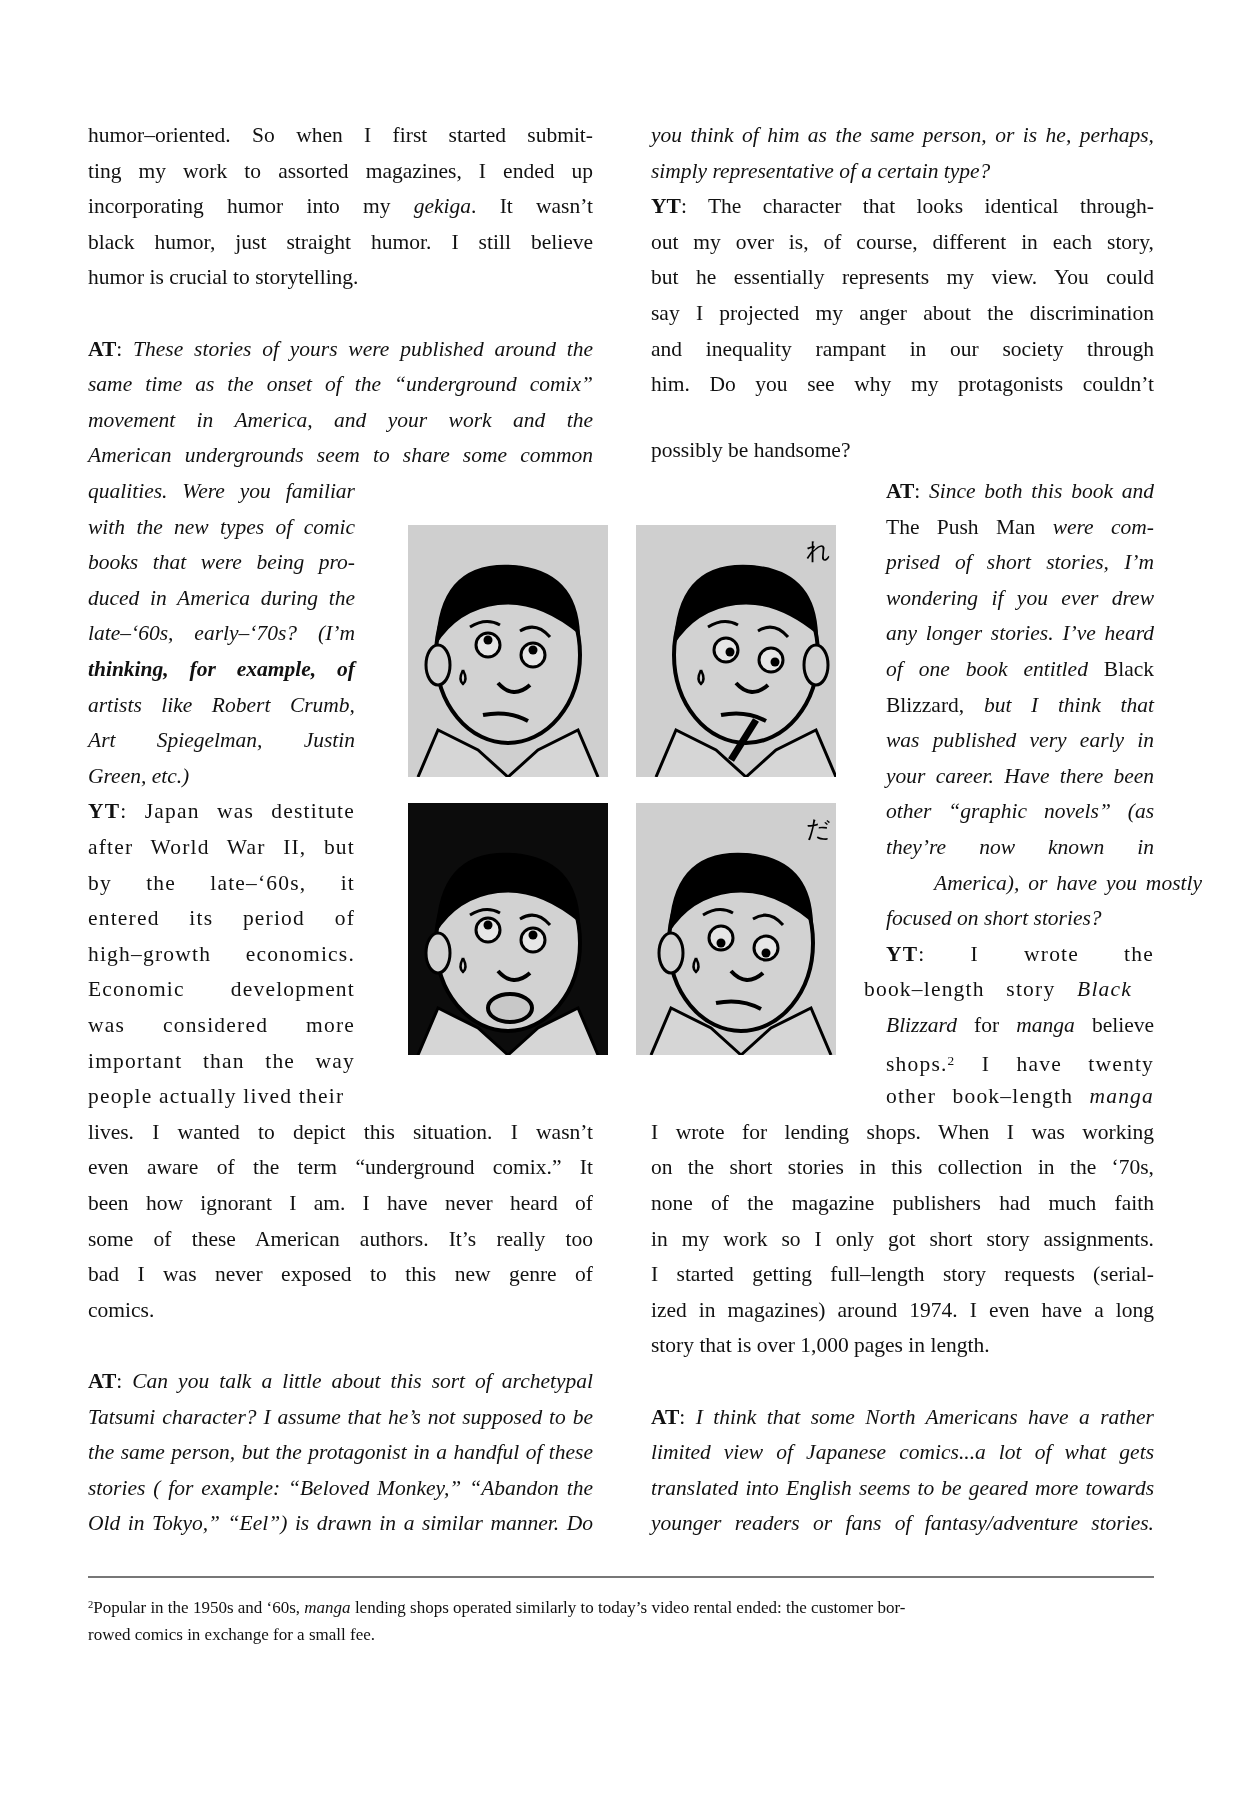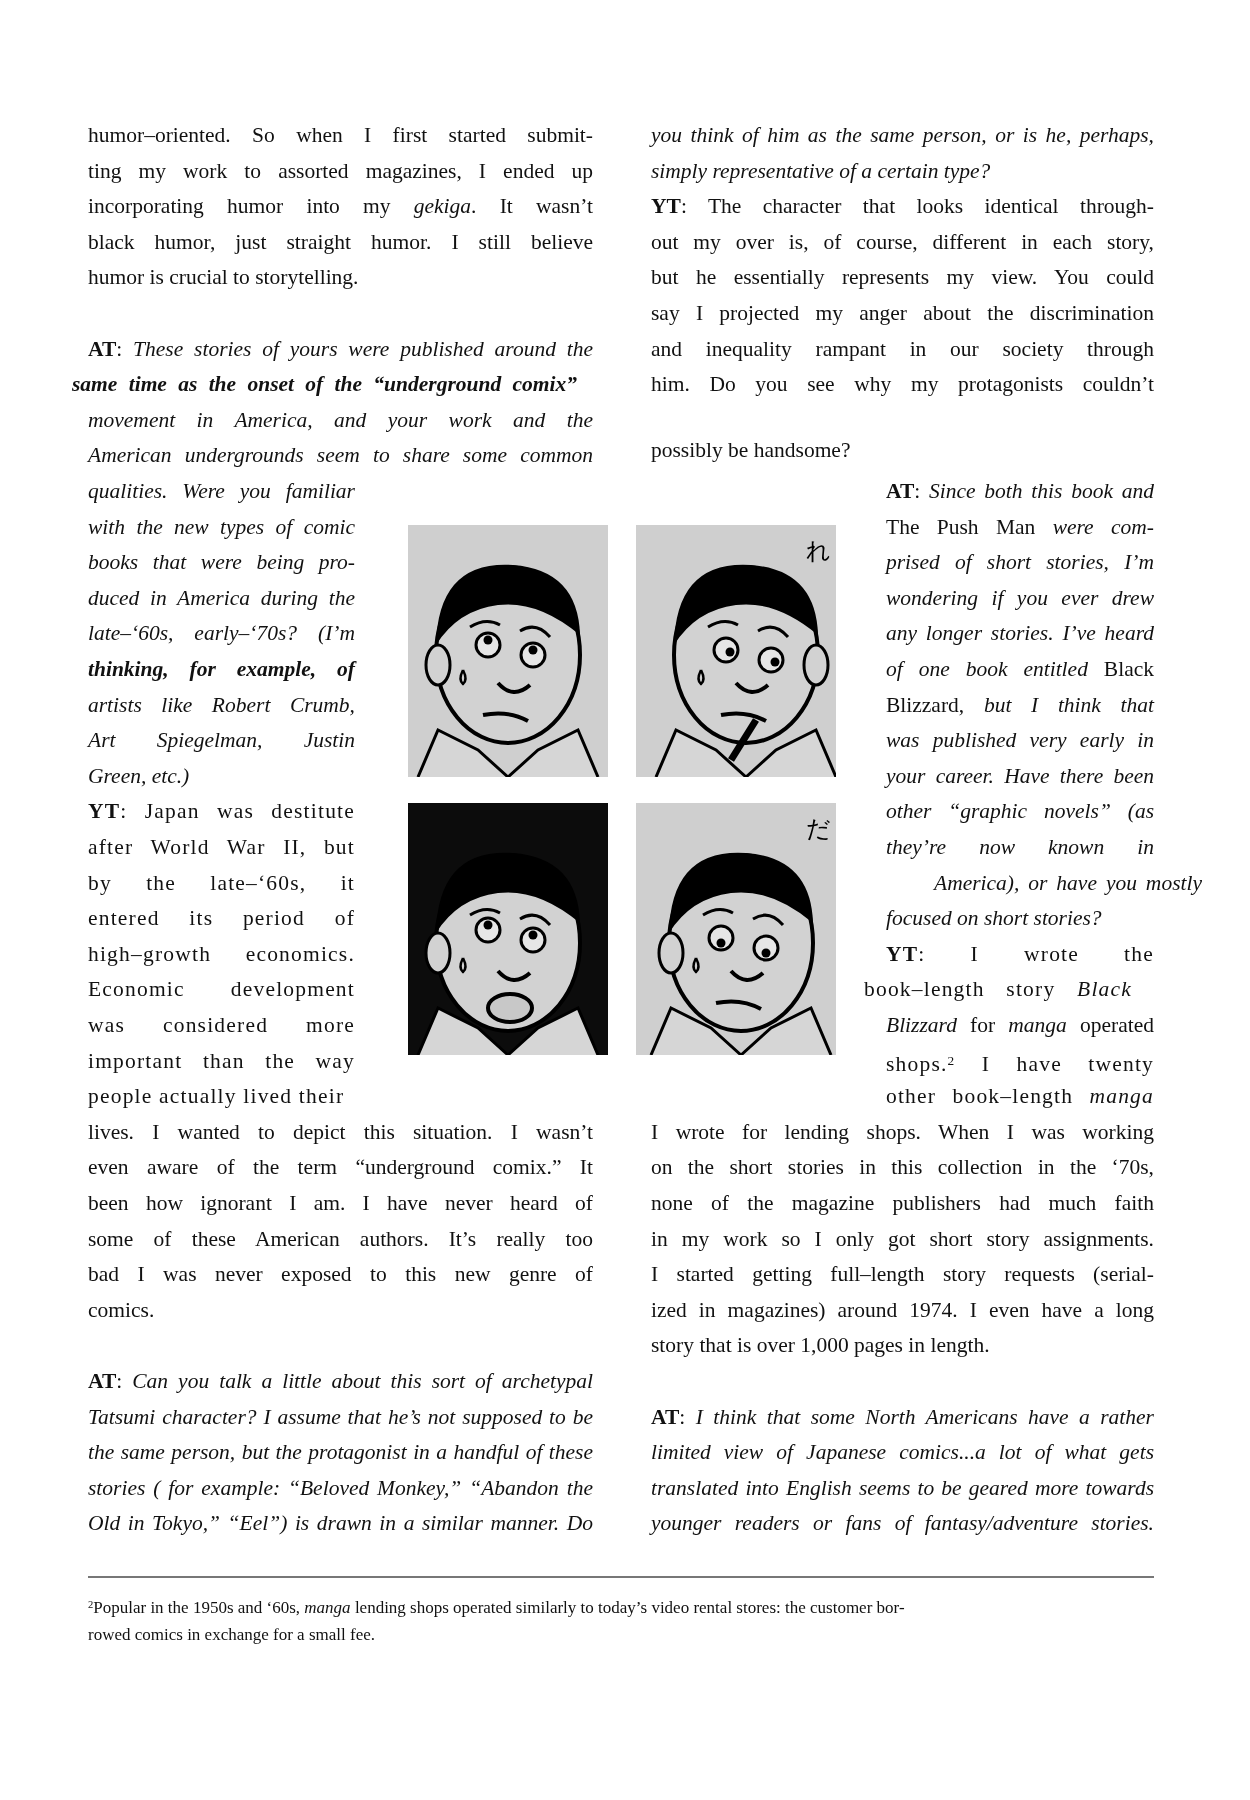--- a/index.html
+++ b/index.html
@@ -20,21 +20,21 @@
 <body>
 
 <div id="page">
   <div id="left">
       <div class="line just" style="left: 88px; top: 117px; width: 505px;">humor–oriented. So when I first started submit-</div>
       <div class="line just" style="left: 88px; top: 152.6px; width: 505px;">ting my work to assorted magazines, I ended up</div>
       <div class="line just" style="left: 88px; top: 188.2px; width: 505px;"><span style="font-style: normal;">incorporating humor into my </span><span class="it">gekiga</span><span style="font-style: normal;">. It wasn’t</span></div>
       <div class="line just" style="left: 88px; top: 223.8px; width: 505px;">black humor, just straight humor. I still believe</div>
       <div class="line" style="left: 88px; top: 259.4px; width: 505px;">humor is crucial to storytelling.</div>
       <div class="line just it" style="left: 88px; top: 330.6px; width: 505px;"><span class="b" style="font-style: normal;">AT</span><span style="font-style: normal;">: </span><span class="it">These stories of yours were published around the</span></div>
-      <div class="line just it" style="left: 72px; top: 366.2px; width: 505px; font-weight: bold;"><span class="it">same time as the onset of the “underground comix”</span></div>
+      <div class="line just it" style="left: 88px; top: 366.2px; width: 505px;"><span class="it">same time as the onset of the “underground comix”</span></div>
       <div class="line just it" style="left: 88px; top: 401.8px; width: 505px;"><span class="it">movement in America, and your work and the</span></div>
       <div class="line just it" style="left: 88px; top: 437.4px; width: 505px;"><span class="it">American undergrounds seem to share some common</span></div>
       <div class="line just it" style="left: 88px; top: 473px; width: 267px;"><span class="it">qualities. Were you familiar</span></div>
       <div class="line just it" style="left: 88px; top: 508.6px; width: 267px;"><span class="it">with the new types of comic</span></div>
       <div class="line just it" style="left: 88px; top: 544.2px; width: 267px;"><span class="it">books that were being pro-</span></div>
       <div class="line just it" style="left: 88px; top: 579.8px; width: 267px;"><span class="it">duced in America during the</span></div>
       <div class="line just it" style="left: 88px; top: 615.4px; width: 267px;"><span class="it">late–‘60s, early–‘70s? (I’m</span></div>
       <div class="line just it" style="left: 88px; top: 651px; width: 267px; font-weight: bold;"><span class="it">thinking, for example, of</span></div>
       <div class="line just it" style="left: 88px; top: 686.6px; width: 267px;"><span class="it">artists like Robert Crumb,</span></div>
       <div class="line just it" style="left: 88px; top: 722.2px; width: 267px;"><span class="it">Art Spiegelman, Justin</span></div>
@@ -78,21 +78,21 @@
       <div class="line just" style="left: 886px; top: 651px; width: 268px;"><span class="it">of one book entitled </span><span style="font-style: normal;">Black</span></div>
       <div class="line just" style="left: 886px; top: 686.6px; width: 268px;"><span style="font-style: normal;">Blizzard, </span><span class="it">but I think that</span></div>
       <div class="line just" style="left: 886px; top: 722.2px; width: 268px;"><span class="it">was published very early in</span></div>
       <div class="line just" style="left: 886px; top: 757.8px; width: 268px;"><span class="it">your career. Have there been</span></div>
       <div class="line just" style="left: 886px; top: 793.4px; width: 268px;"><span class="it">other “graphic novels” (as</span></div>
       <div class="line just" style="left: 886px; top: 829px; width: 268px;"><span class="it">they’re now known in</span></div>
       <div class="line just" style="left: 907px; top: 864.6px; width: 268px; margin-left: 27px;"><span class="it">America), or have you mostly</span></div>
       <div class="line" style="left: 886px; top: 900.2px; width: 268px;"><span class="it">focused on short stories?</span></div>
       <div class="line just wide" style="left: 886px; top: 935.8px; width: 268px;"><span class="b" style="font-style: normal;">YT</span><span style="font-style: normal;">: </span><span style="font-style: normal;">I wrote the</span></div>
       <div class="line just wide" style="left: 864px; top: 971.4px; width: 268px;"><span style="font-style: normal;">book–length story </span><span class="it">Black</span></div>
-      <div class="line just" style="left: 886px; top: 1007px; width: 268px;"><span class="it">Blizzard</span><span style="font-style: normal;"> for </span><span class="it">manga</span><span style="font-style: normal;"> operated</span></div>
+      <div class="line just" style="left: 886px; top: 1007px; width: 268px;"><span class="it">Blizzard</span><span style="font-style: normal;"> for </span><span class="it">manga</span><span style="font-style: normal;"> believe</span></div>
       <div class="line just wide" style="left: 886px; top: 1042.6px; width: 268px;"><span style="font-style: normal;">shops.</span><sup>2</sup><span style="font-style: normal;"> I have twenty</span></div>
       <div class="line just wide" style="left: 886px; top: 1078.2px; width: 268px;"><span style="font-style: normal;">other book–length </span><span class="it">manga</span></div>
       <div class="line just" style="left: 651px; top: 1113.8px; width: 503px;"><span style="font-style: normal;">I wrote for lending shops. When I was working</span></div>
       <div class="line just" style="left: 651px; top: 1149.4px; width: 503px;"><span style="font-style: normal;">on the short stories in this collection in the ‘70s,</span></div>
       <div class="line just" style="left: 651px; top: 1185px; width: 503px;"><span style="font-style: normal;">none of the magazine publishers had much faith</span></div>
       <div class="line just" style="left: 651px; top: 1220.6px; width: 503px;"><span style="font-style: normal;">in my work so I only got short story assignments.</span></div>
       <div class="line just" style="left: 651px; top: 1256.2px; width: 503px;"><span style="font-style: normal;">I started getting full–length story requests (serial-</span></div>
       <div class="line just" style="left: 651px; top: 1291.8px; width: 503px;"><span style="font-style: normal;">ized in magazines) around 1974. I even have a long</span></div>
       <div class="line" style="left: 651px; top: 1327.4px; width: 503px;"><span style="font-style: normal;">story that is over 1,000 pages in length.</span></div>
       <div class="line just it" style="left: 651px; top: 1398.6px; width: 503px;"><span class="b" style="font-style: normal;">AT</span><span style="font-style: normal;">: </span><span class="it">I think that some North Americans have a rather</span></div>
@@ -164,16 +164,16 @@
         <path d="M67 112 Q83 102 97 110" fill="none" stroke="#000" stroke-width="3"></path>
         <path d="M117 116 Q133 106 147 122" fill="none" stroke="#000" stroke-width="3"></path>
         <path d="M95 168 Q110 185 127 170" fill="none" stroke="#000" stroke-width="4"></path>
         <path d="M80 200 Q105 195 125 206" fill="none" stroke="#000" stroke-width="4"></path>
         <path d="M60 155 q-5 10 0 14 q5 -4 0 -14" fill="none" stroke="#000" stroke-width="2.5"></path>
         <text x="170" y="34" font-size="24" font-family="DejaVu Sans, sans-serif" fill="#000">だ</text>
       </svg></div>
 
   <div class="rule"></div>
   <div class="fn" style="top:1590px;">
-    <sup>2</sup><span>Popular in the 1950s and ‘60s, </span><i>manga</i><span> lending shops operated similarly to today’s video rental stores: the customer bor-</span>
+    <sup>2</sup><span>Popular in the 1950s and ‘60s, </span><i>manga</i><span> lending shops operated similarly to today’s video rental ended: the customer bor-</span>
   </div>
   <div class="fn" style="top:1620px;">rowed comics in exchange for a small fee.</div>
 </div>
 
 </body></html>

